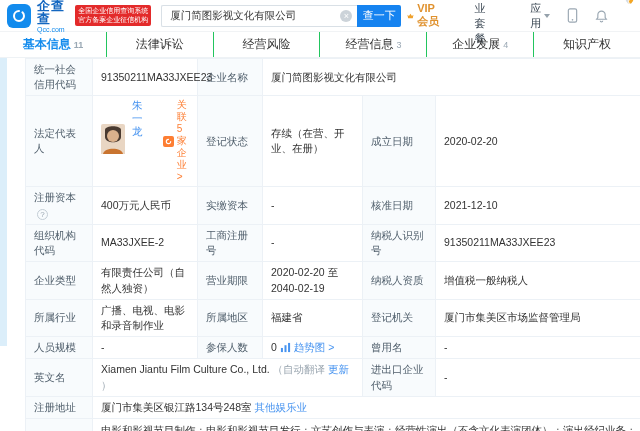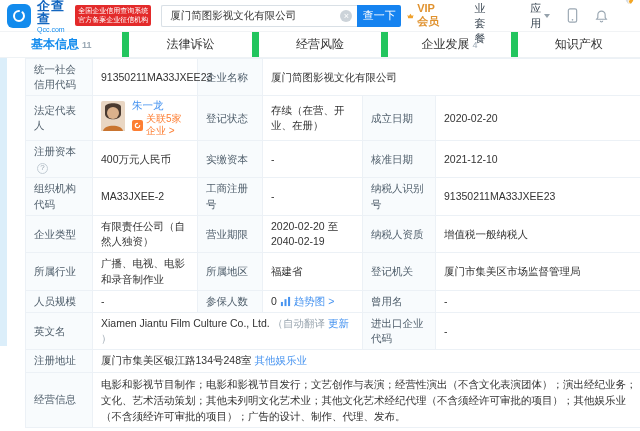--- a/index.html
+++ b/index.html
@@ -32,41 +32,41 @@
   .caret { width:0; height:0; border-left:3.5px solid transparent; border-right:3.5px solid transparent;
            border-top:4px solid #95a1ab; display:inline-block; }
   .avatar-circ { width:18px; height:18px; border-radius:50%; background:#d7dde2; position:relative;
                  display:flex; align-items:center; justify-content:center; overflow:hidden;}
   .avatar-dot { position:absolute; right:-1px; bottom:-1px; width:7px; height:7px; border-radius:50%;
                 background:#f5a623; border:1px solid #fff;}
 
   
   .tabs { height:26px; display:flex; border-bottom:1px solid #eef2f5; }
   .tab { flex:1; display:flex; align-items:center; justify-content:center; gap:3px;
-         font-size:12px; color:#333; border-right:7px solid #22c55e; cursor:pointer; position:relative; }
+         font-size:12px; color:#333; border-right:1px solid #22c55e; cursor:pointer; position:relative; }
   .tab:last-child { border-right:none; }
   .tab .cnt { font-size:9px; color:#9aa8b4; }
   .tab.active { color:#128bed; font-weight:bold; }
   .tab.viptab { color:#cf9c47; }
   .vip-sup { position:absolute; top:1px; right:10px; font-size:7px; color:#caa34e; font-weight:bold; }
 
   
   .gutter { position:absolute; left:0; top:58px; width:7px; height:288px; background:#dbeefa; }
 
   
   table.info { border-collapse:collapse; table-layout:fixed; width:624px; margin-left:25px;
                font-size:10.5px; }
   table.info td { border:1px solid #ecf1f6; padding:3px 8px; line-height:1.45; vertical-align:middle; }
   table.info td.lbl { background:#f8fbfd; color:#4f5e6b; }
   .dim { color:#9aa6b0; }
   .blue-link { color:#4693f0; }
   .orange-link { color:#fd7e33; display:inline-flex; align-items:center; gap:3px; font-size:10px; }
   .person-cell { display:flex; align-items:center; gap:7px; }
   .pp { border-radius:2px; overflow:hidden; flex:0 0 auto; }
-  .person-col { display:flex; flex-direction:column; gap:1px; line-height:1.2; }
+  .person-col { display:flex; flex-direction:row; gap:20px; line-height:1.2; }
   .q-ic { display:inline-flex; align-items:center; justify-content:center; width:11px; height:11px;
           border:1px solid #c3cdd5; border-radius:50%; color:#9aa7b2; font-size:8px; margin-left:3px; }
   .trend { display:inline-flex; align-items:center; gap:3px; }
   .mini-logo { width:11px; height:11px; border-radius:2px; background:#fd7e33; display:inline-flex;
                align-items:center; justify-content:center; flex:0 0 auto; }
 </style>
 </head>
 <body>
 
 <div class="hdr">
@@ -131,20 +131,24 @@
 <div class="tabs">
   <div class="tab active">
     <span>基本信息</span>
     <span class="cnt">11</span>
   </div>
   <div class="tab">
     <span>法律诉讼</span>
   </div>
   <div class="tab">
     <span>经营风险</span>
+  </div>
+  <div class="tab">
+    <span>经营信息</span>
+    <span class="cnt">3</span>
   </div>
   <div class="tab">
     <span>企业发展</span>
     <span class="cnt">4</span>
   </div>
   <div class="tab">
     <span>知识产权</span>
   </div>
 </div>
 

